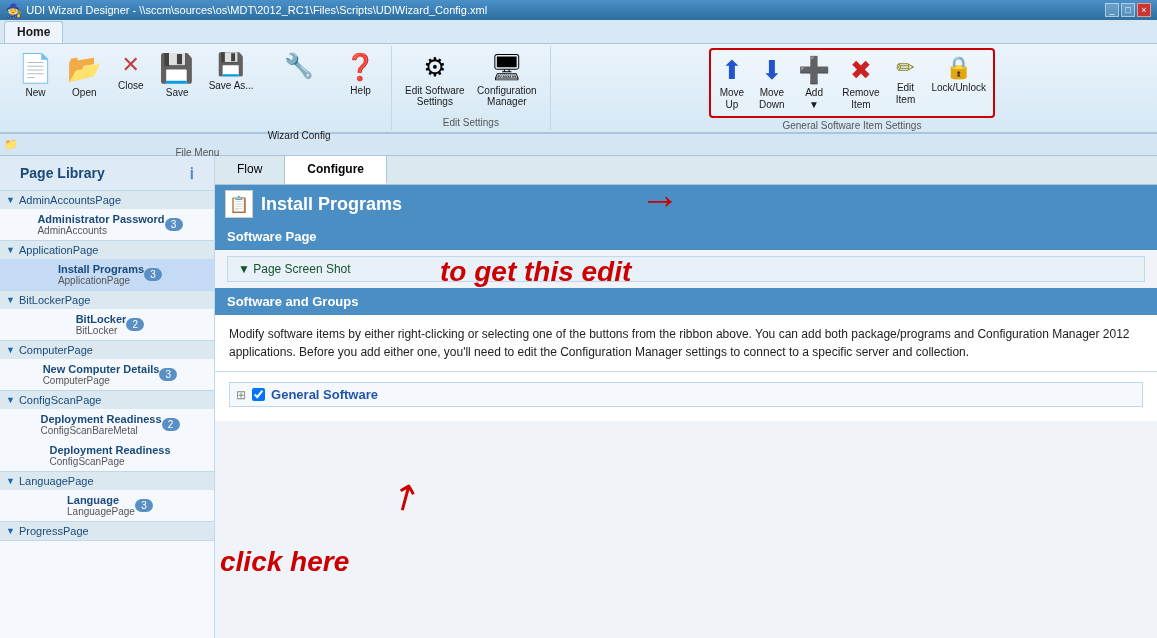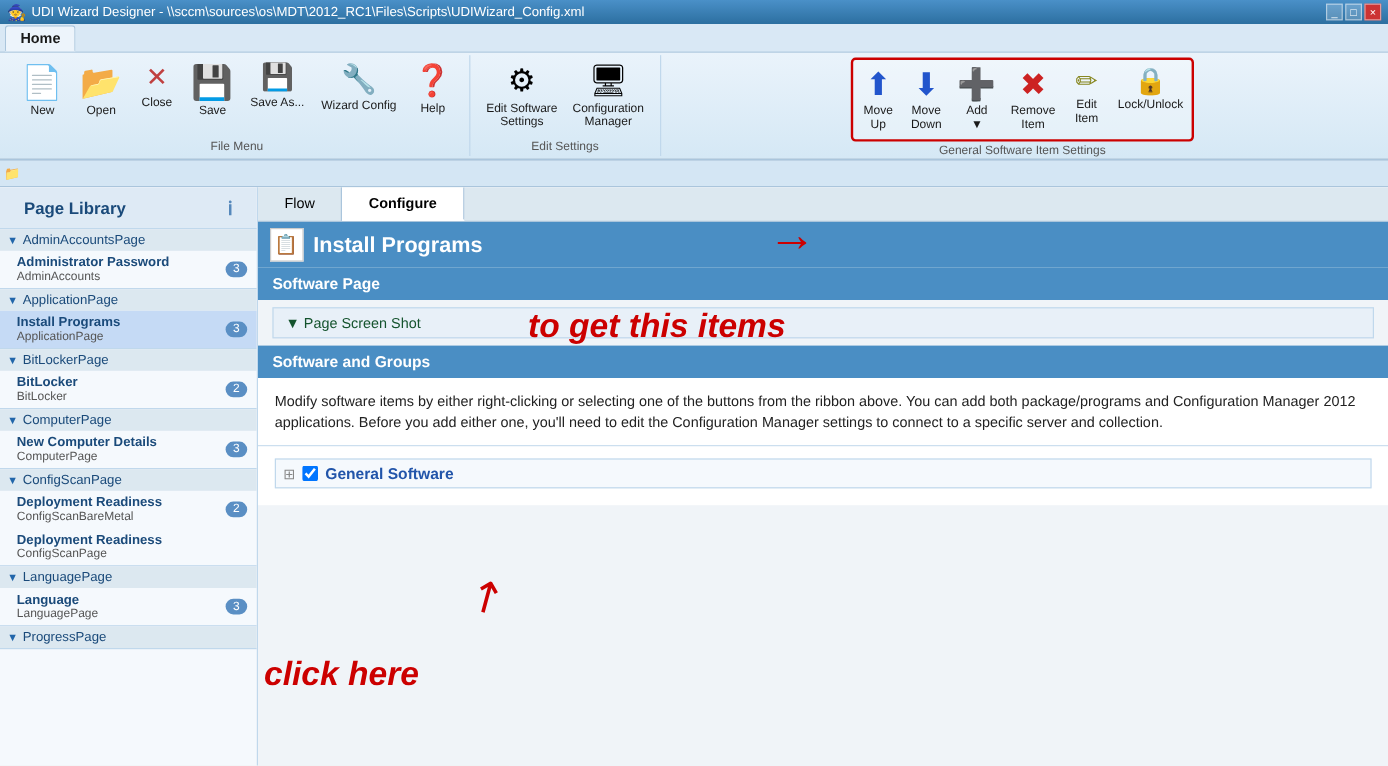--- a/index.html
+++ b/index.html
@@ -159,21 +159,21 @@
       align-items: center;
       gap: 4px;
       cursor: pointer;
     }
     .sidebar-section-header .arrow { font-size: 9px; color: #2266aa; }
     .sidebar-item {
       padding: 4px 8px 4px 14px;
       cursor: pointer;
       display: flex;
       align-items: center;
-      justify-content: space-between;
+      justify-content: center;
     }
     .sidebar-item.active { background: #c5daf5; }
     .sidebar-item-text .title { font-weight: bold; color: #1a4a7a; font-size: 11px; }
     .sidebar-item-text .subtitle { color: #555; font-size: 10px; }
     .sidebar-item-badge {
       background: #5a8fc4;
       color: white;
       border-radius: 10px;
       font-size: 10px;
       padding: 1px 6px;
@@ -336,21 +336,21 @@
       <div class="ribbon-btn-large">
         <div class="icon">💾</div>
         <div class="label">Save</div>
       </div>
       <div class="ribbon-btn-large">
         <div class="icon" style="font-size:22px;">💾</div>
         <div class="label" style="white-space:nowrap;">Save As...</div>
       </div>
       <div class="ribbon-btn-large">
         <div class="icon" style="font-size:24px;">🔧</div>
-        <div class="label" style="white-space:nowrap;">Wizard Config</div>
+        <div class="label" style="white-space:nowrap;margin-top:48px;">Wizard Config</div>
       </div>
       <div class="ribbon-btn-large">
         <div class="icon" style="font-size:26px;">❓</div>
         <div class="label">Help</div>
       </div>
     </div>
     <div class="ribbon-group-label">File Menu</div>
   </div>
 
   <div class="ribbon-group">
@@ -542,21 +542,21 @@
       <div class="group-row">
         <span style="color:#888;">⊞</span>
         <input type="checkbox" checked="" style="">
         <span class="group-row-label">General Software</span>
       </div>
     </div>
 
   </div>
 
   <div id="annotation-menu" style="position:absolute; top:100px; left:440px; color:#cc0000; font-size:28px; font-weight:bold; font-style:italic; pointer-events:none;">
-    <span>to get this items</span>
+    <span>to get this edit</span>
   </div>
 
   <div style="position:absolute; top:30px; left:640px; color:#cc0000; font-size:40px; pointer-events:none; transform: rotate(180deg);">←</div>
 
   <div id="annotation-click" style="position:absolute; top:390px; left:220px; color:#cc0000; font-size:28px; font-weight:bold; font-style:italic; pointer-events:none;">
     <span>click here</span>
   </div>
 
   <div style="position:absolute; top:320px; left:390px; color:#cc0000; font-size:36px; pointer-events:none; transform: rotate(-30deg);">↗</div>
 

